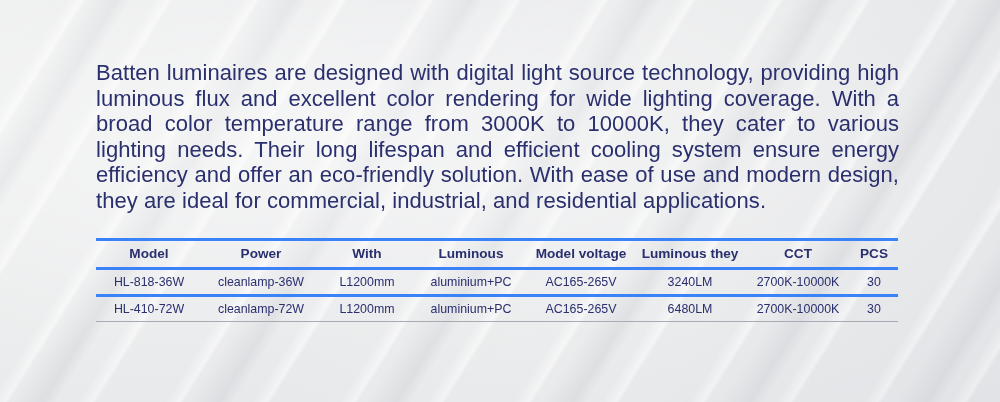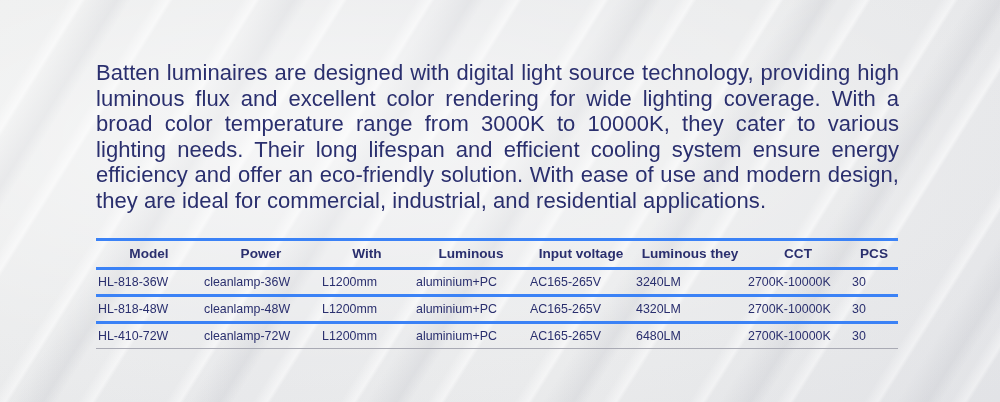--- a/index.html
+++ b/index.html
@@ -91,20 +91,21 @@
     font-weight: 700;
     font-size: 13.6px;
     padding: 5px 2px 6px 2px;
     text-align: center;
     white-space: nowrap;
     color: #2a2f6e;
   }
   table.spec-table td {
     font-weight: 400;
     padding: 5px 2px 5px 2px;
+    text-align: center;
     white-space: nowrap;
     height: 11px;
     color: #2a2f6e;
   }
 
   
   .col-model   { width: 106px; }
   .col-power   { width: 118px; }
   .col-size    { width: 94px;  }
   .col-material{ width: 114px; }
@@ -134,44 +135,34 @@
         <col class="col-flux">
         <col class="col-cct">
         <col class="col-pcs">
       </colgroup>
       <thead>
         <tr>
           <th>Model</th>
           <th>Power</th>
           <th>With</th>
           <th>Luminous</th>
-          <th>Input voltage</th>
+          <th>Model voltage</th>
           <th>Luminous they</th>
           <th>CCT</th>
           <th>PCS</th>
         </tr>
       </thead>
       <tbody>
         <tr>
           <td>HL-818-36W</td>
           <td>cleanlamp-36W</td>
           <td>L1200mm</td>
           <td>aluminium+PC</td>
           <td>AC165-265V</td>
           <td>3240LM</td>
-          <td>2700K-10000K</td>
-          <td>30</td>
-        </tr>
-        <tr>
-          <td>HL-818-48W</td>
-          <td>cleanlamp-48W</td>
-          <td>L1200mm</td>
-          <td>aluminium+PC</td>
-          <td>AC165-265V</td>
-          <td>4320LM</td>
           <td>2700K-10000K</td>
           <td>30</td>
         </tr>
         <tr>
           <td>HL-410-72W</td>
           <td>cleanlamp-72W</td>
           <td>L1200mm</td>
           <td>aluminium+PC</td>
           <td>AC165-265V</td>
           <td>6480LM</td>

